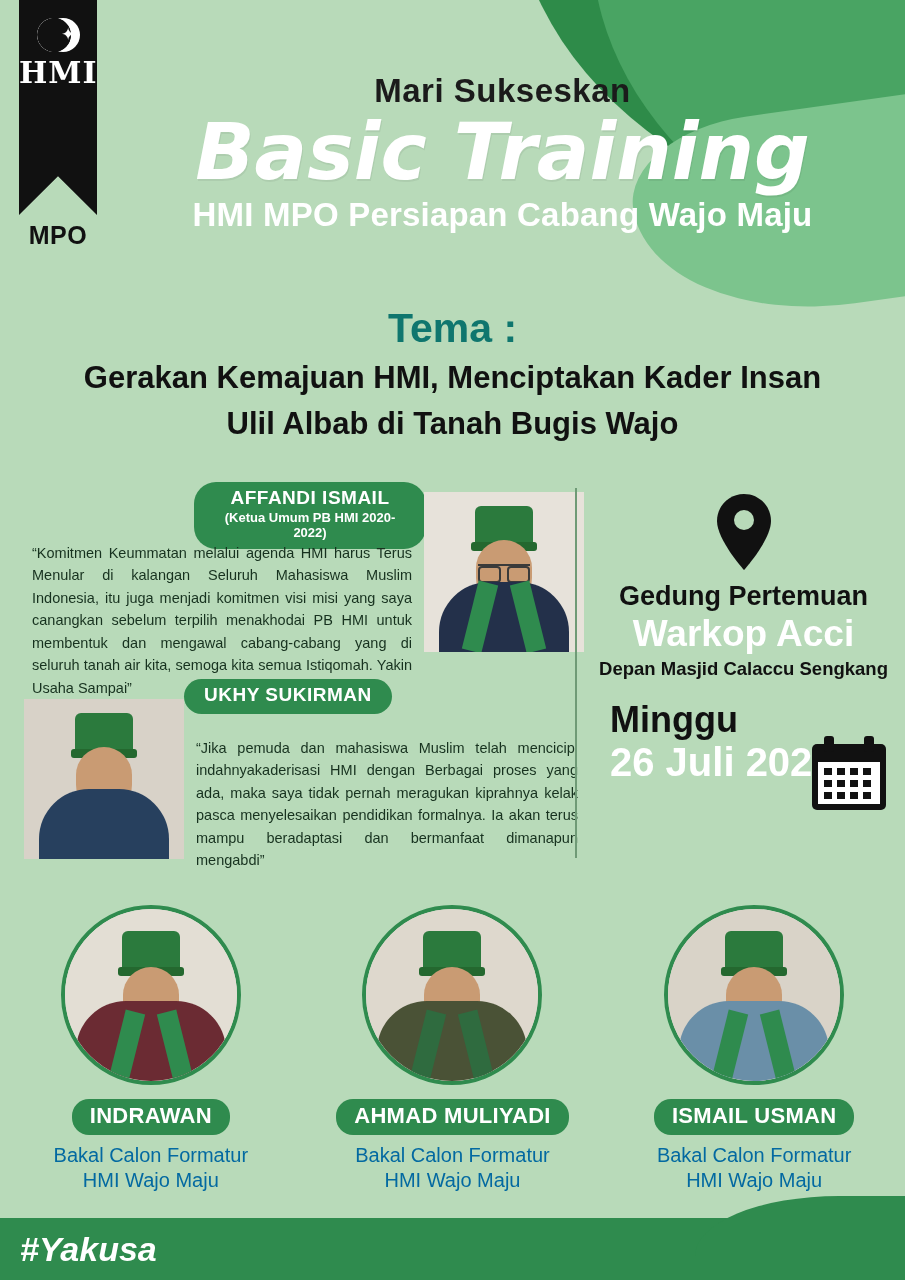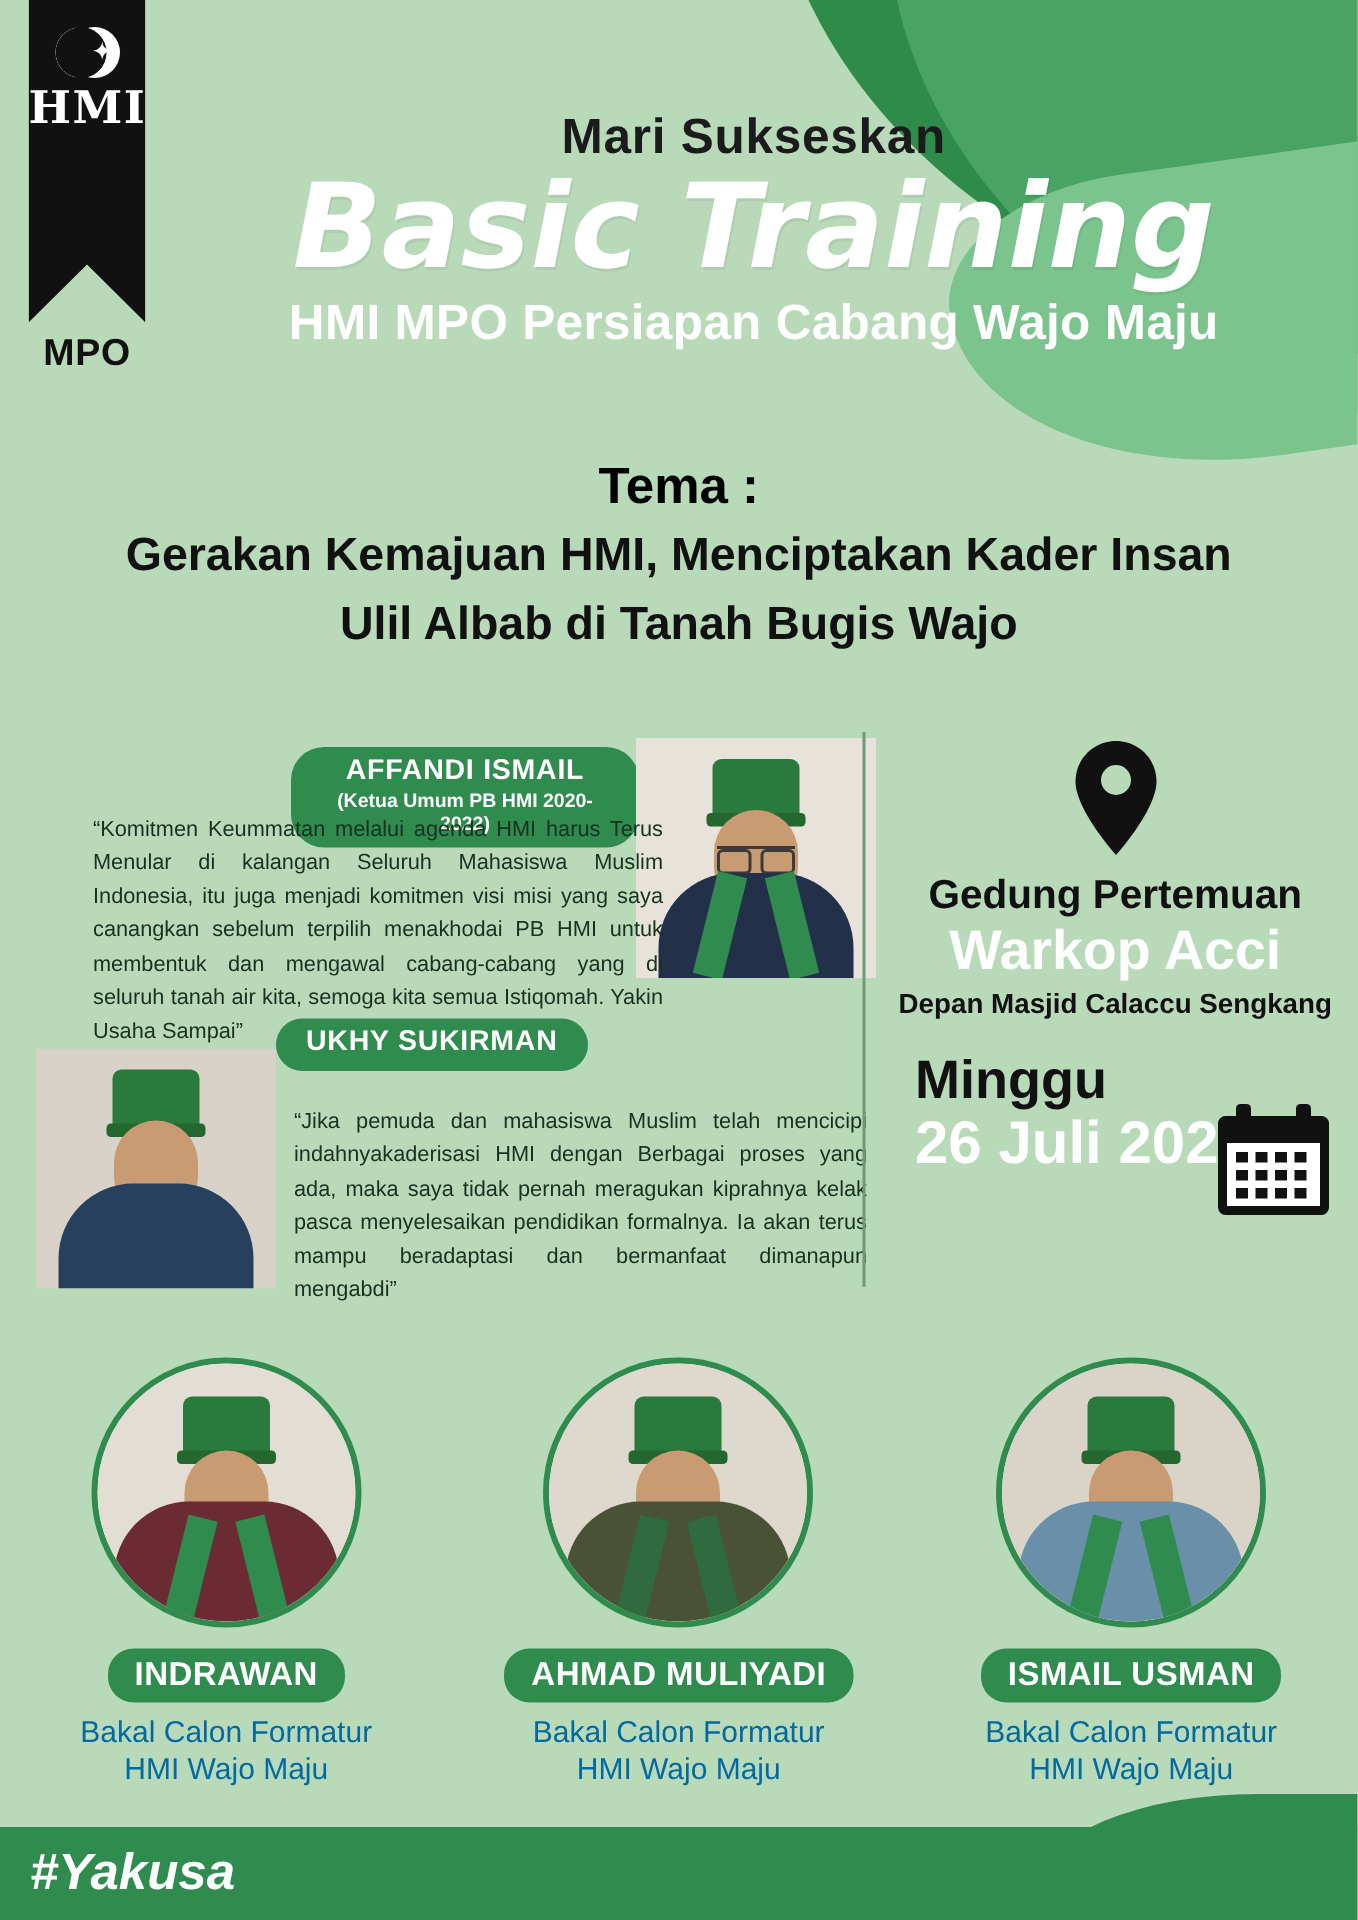--- a/index.html
+++ b/index.html
@@ -138,23 +138,23 @@
   }
 
   
   .tema-block {
     position: absolute;
     left: 30px; right: 30px; top: 305px;
     text-align: center;
     z-index: 5;
   }
   .tema-label {
-    font-size: 34px;
-    font-weight: bold;
-    color: #000000;
+    font-size: 41px;
+    font-weight: bold;
+    color: #0f766e;
   }
   .tema-text {
     font-size: 31px;
     font-weight: bold;
     color: #111;
     line-height: 1.3;
     margin-top: 6px;
   }
 
   
@@ -186,28 +186,28 @@
   }
   .quote-text {
     font-size: 14.5px;
     color: #17321f;
     line-height: 1.55;
     text-align: justify;
   }
 
   
   .q1 { position: relative; height: 185px; }
-  .q1 .pill-pos { position: absolute; left: 170px; top: 16px; width: 232px; }
+  .q1 .pill-pos { position: absolute; left: 170px; top: 0; width: 232px; }
   .q1 .photo {
     position: absolute; right: 0; top: 10px;
     width: 160px; height: 160px;
     overflow: hidden;
   }
   .q1 .qtext {
-    position: absolute; left: 8px; top: 60px; width: 380px; margin-left: 30px;
+    position: absolute; left: 8px; top: 60px; width: 380px;
   }
 
   
   .q2 { position: relative; height: 190px; margin-top: 12px; }
   .q2 .pill-pos { position: absolute; left: 160px; top: 0; width: 340px; }
   .q2 .photo {
     position: absolute; left: 0; top: 20px;
     width: 160px; height: 160px;
     overflow: hidden;
   }

